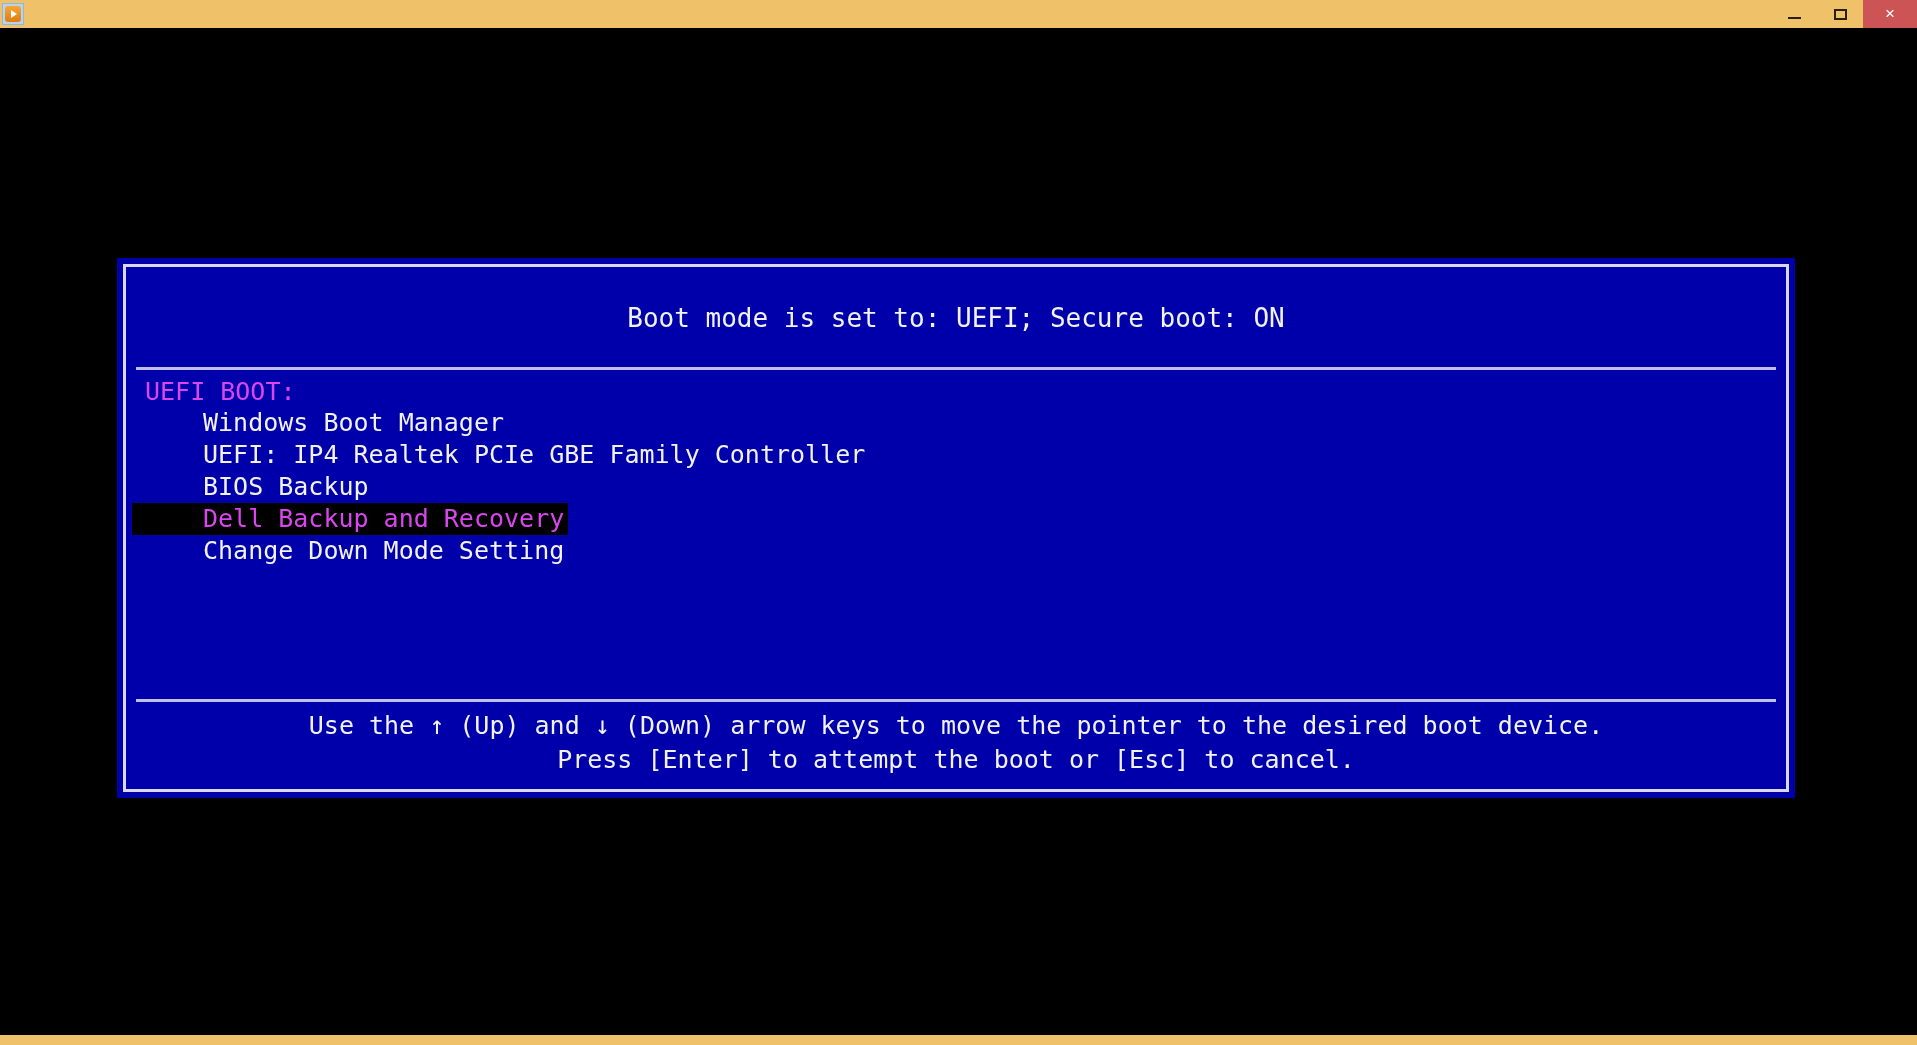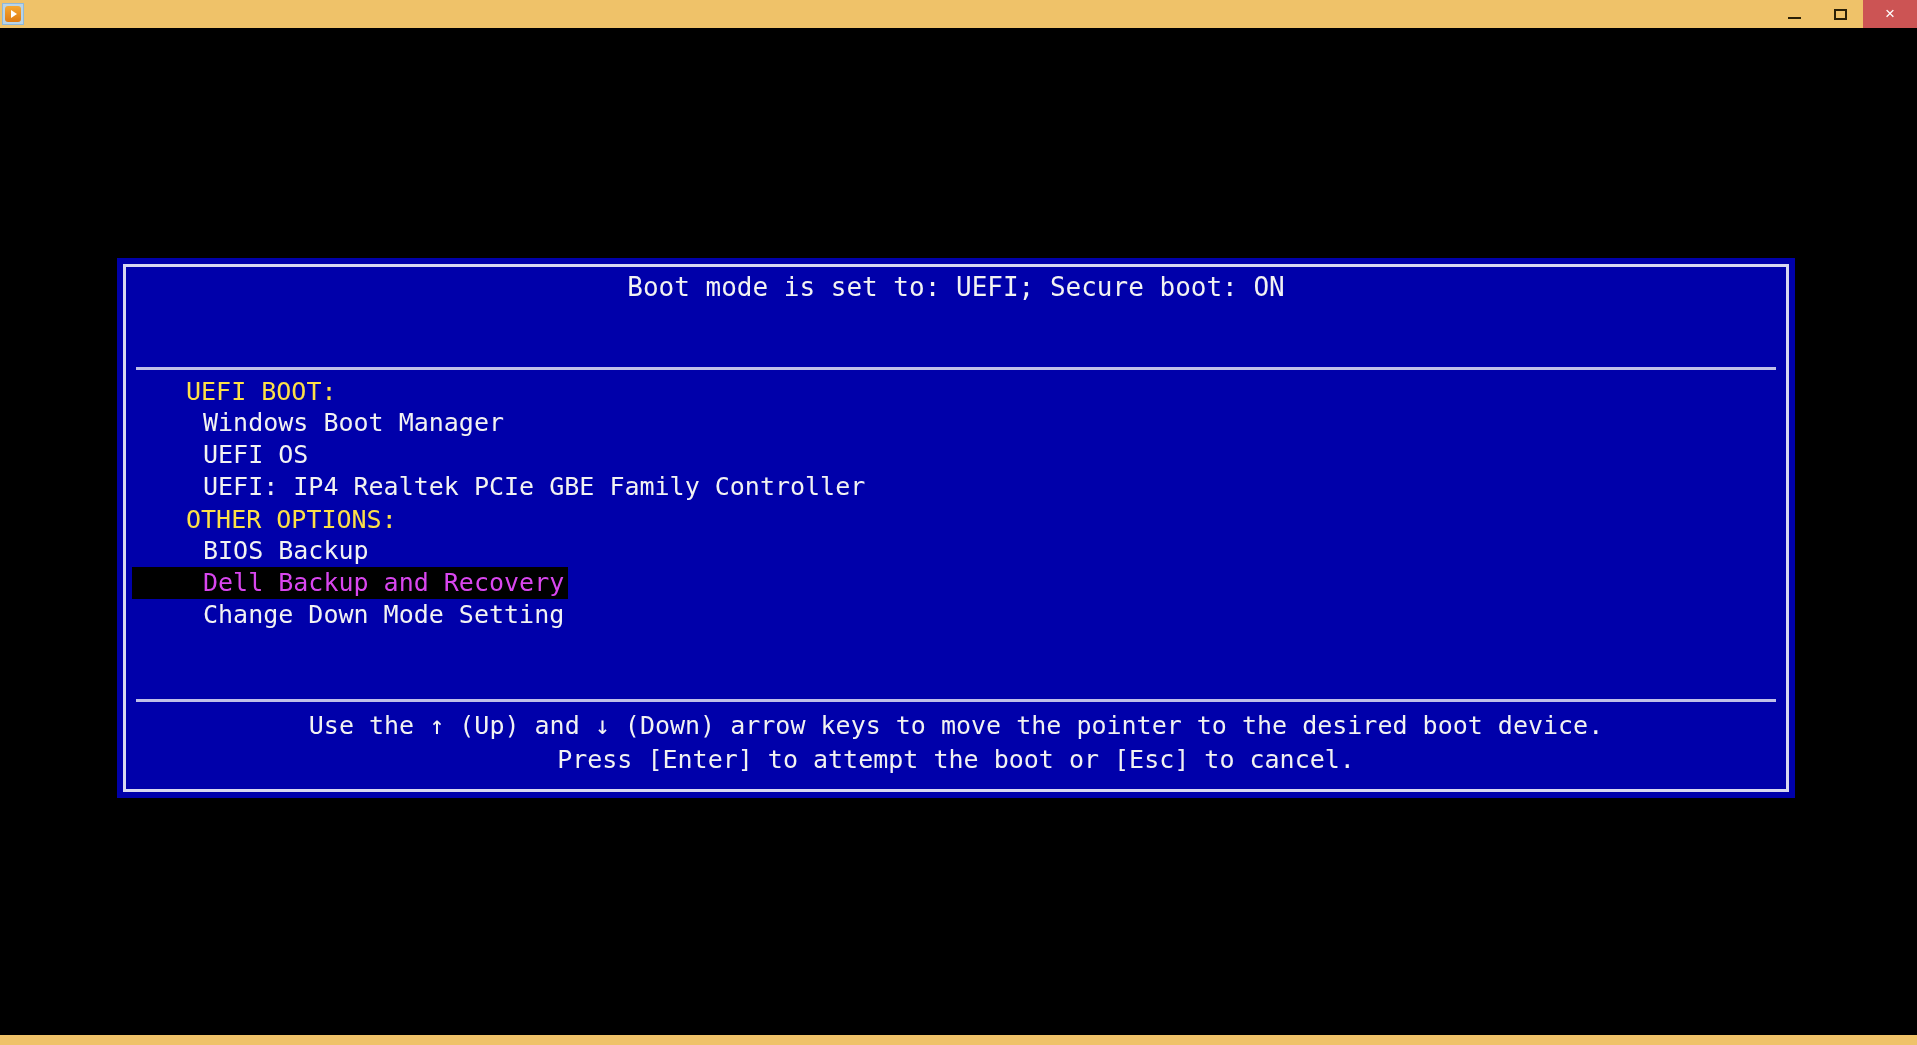--- a/index.html
+++ b/index.html
@@ -84,42 +84,41 @@
   }
 
   .dlg-sep {
     position:absolute; left:10px; right:10px;
     height:3px; background:#bfbfe8;
   }
   #sep-top { top:100px; }
   #sep-bottom { top:432px; }
 
   #dlg-title {
-    position:absolute; top:5px; left:0; right:0;
+    position:absolute; top:36px; left:0; right:0;
     text-align:center;
     color:#f2f2f2;
     font-size:26px;
     letter-spacing:0px;
     white-space:pre;
   }
 
   #menu-area {
     position:absolute; top:108px; left:0; right:0;
   }
   .menu-row {
     height:32px;
     display:flex; align-items:center;
     white-space:pre;
     font-size:25px;
     color:#f2f2f2;
   }
   .menu-row.section {
-    color:#fde047;
+    color:#d946ef;
     padding-left:19px;
-    margin-left:41px;
   }
   .menu-row.item .hl {
     display:inline-block;
     padding-left:71px;
     padding-right:4px;
     height:32px;
     line-height:32px;
   }
   .menu-row.item { padding-left:6px; }
   .menu-row.item.selected .hl {
@@ -172,27 +171,23 @@
         <div class="dlg-sep" id="sep-top"></div>
 
         <div id="menu-area">
 
           <div class="menu-row section">UEFI BOOT:</div>
 
           <div class="menu-row item">
             <span class="hl">Windows Boot Manager</span>
           </div>
           <div class="menu-row item">
-            <span class="hl">UEFI OS</span>
-          </div>
-          <div class="menu-row item">
             <span class="hl">UEFI: IP4 Realtek PCIe GBE Family Controller</span>
           </div>
 
-          <div class="menu-row section">OTHER OPTIONS:</div>
 
           <div class="menu-row item">
             <span class="hl">BIOS Backup</span>
           </div>
           <div class="menu-row item selected">
             <span class="hl">Dell Backup and Recovery</span>
           </div>
           <div class="menu-row item">
             <span class="hl">Change Down Mode Setting</span>
           </div>

